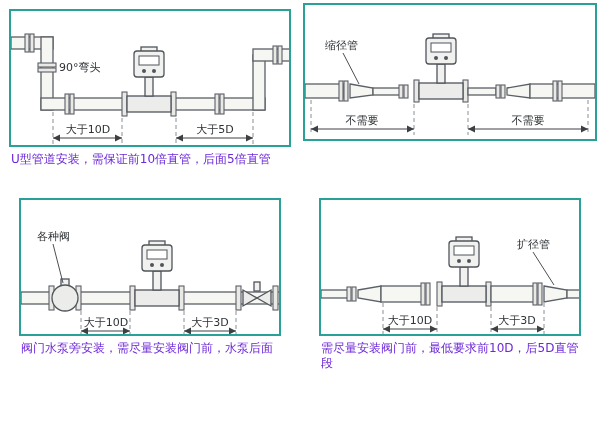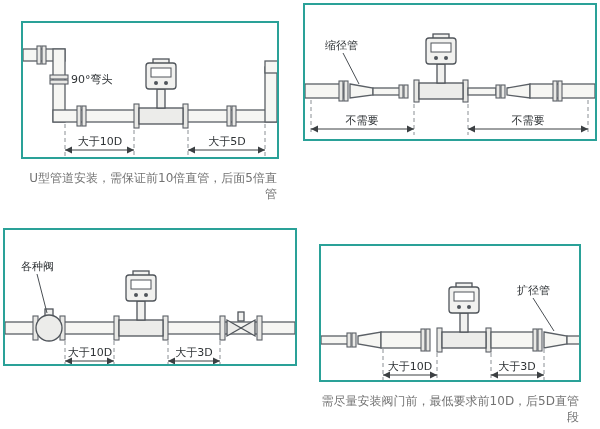--- a/index.html
+++ b/index.html
@@ -14,43 +14,43 @@
     column-gap: 6px; row-gap: 4px;
     padding: 3px;
   }
   .cell { display: flex; flex-direction: column; }
   .panel-box {
     border: 2px solid #2aa198;
     height: 138px; background: #fff; overflow: hidden;
   }
   svg { display: block; }
   .caption {
-    color: #737373; font-size: 12px; text-align: right;
-    line-height: 1.3; padding: 12px 2px 4px;
+    color: #6d28d9; font-size: 12px; text-align: left;
+    line-height: 1.3; padding: 5px 2px 4px;
   }
   
   .pipe   { fill: #f6f6f3; stroke: #5b6066; stroke-width: 1.3; }
   .flange { fill: #e9e9e6; stroke: #5b6066; stroke-width: 1.1; }
   .mbody  { fill: #ececea; stroke: #50555b; stroke-width: 1.3; }
   .mhead  { fill: #f1f1ef; stroke: #50555b; stroke-width: 1.3; }
   .disp   { fill: #ffffff; stroke: #50555b; stroke-width: 1; }
   .btn    { fill: #50555b; }
   .dim    { stroke: #3c4043; stroke-width: 1; }
   .arrow  { fill: #3c4043; }
   .ext    { stroke: #8a8f94; stroke-width: 1; stroke-dasharray: 4 3; fill: none; }
   .leader { stroke: #4a4f54; stroke-width: 1; fill: none; }
   .lbl    { fill: #2f3336; font-size: 11px; }
   .mid    { text-anchor: middle; }
 </style>
 </head>
 <body>
 
 <div class="grid">
 
-  <figure class="cell" style="margin:18px">
+  <figure class="cell" style="margin:6px">
     <div class="panel-box">
       <svg width="290" height="166" viewBox="0 0 290 166">
         <g>
           <rect class="pipe" x="0" y="26" width="42" height="12"></rect>
           <rect class="flange" x="14" y="23" width="4" height="18"></rect>
           <rect class="flange" x="19" y="23" width="4" height="18"></rect>
         </g>
         <g>
           <rect class="pipe" x="30" y="26" width="12" height="73"></rect>
           <rect class="flange" x="27" y="52" width="18" height="4"></rect>
@@ -153,21 +153,21 @@
           <line class="ext" x1="283" y1="95" x2="283" y2="130"></line>
           <line class="dim" x1="163" y1="124" x2="283" y2="124"></line>
           <polygon class="arrow" points="163,124 170,120.5 170,127.5"></polygon>
           <polygon class="arrow" points="283,124 276,120.5 276,127.5"></polygon>
           <text class="lbl mid" x="223" y="119">不需要</text>
         </g>
       </svg>
     </div>
   </figure>
 
-  <figure class="cell" style="margin:0">
+  <figure class="cell" style="margin:16px">
     <div class="panel-box">
       <svg width="290" height="166" viewBox="0 0 290 166">
         <rect class="pipe" x="0" y="92" width="290" height="12"></rect>
         <g>
           <rect class="flange" x="28" y="86" width="5" height="24"></rect>
           <rect class="flange" x="55" y="86" width="5" height="24"></rect>
           <rect class="mhead" x="40" y="79" width="8" height="8"></rect>
           <circle class="mbody" cx="44" cy="98" r="13"></circle>
         </g>
         <g>
@@ -202,20 +202,21 @@
           <line class="ext" x1="163" y1="111" x2="163" y2="137"></line>
           <line class="ext" x1="215" y1="111" x2="215" y2="137"></line>
           <line class="dim" x1="163" y1="131" x2="215" y2="131"></line>
           <polygon class="arrow" points="163,131 170,127.5 170,134.5"></polygon>
           <polygon class="arrow" points="215,131 208,127.5 208,134.5"></polygon>
           <text class="lbl mid" x="189" y="126">大于3D</text>
         </g>
       </svg>
     </div>
     <figcaption class="caption">
+      <div>阀门水泵旁安装，需尽量安装阀门前，水泵后面</div>
     </figcaption>
   </figure>
 
   <figure class="cell" style="margin:16px">
     <div class="panel-box">
       <svg width="290" height="166" viewBox="0 0 290 166">
         <g>
           <rect class="pipe" x="0" y="90" width="28" height="8"></rect>
           <rect class="flange" x="26" y="87" width="4" height="14"></rect>
           <rect class="flange" x="31" y="87" width="4" height="14"></rect>

